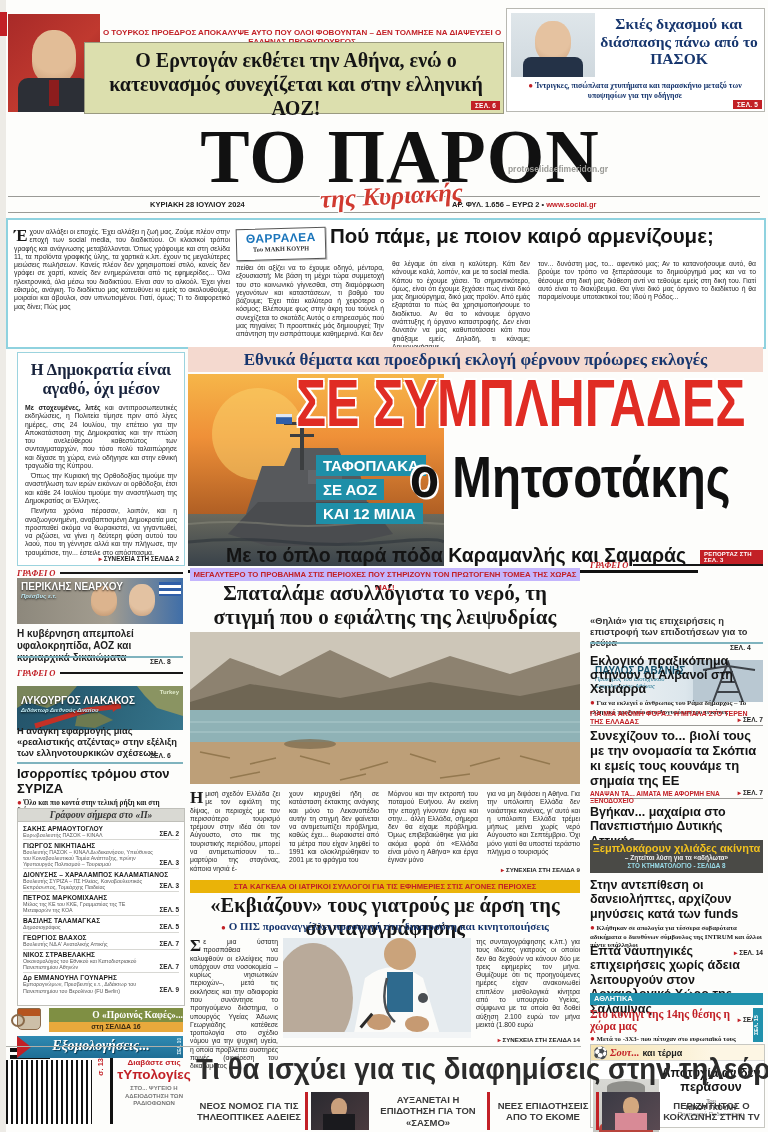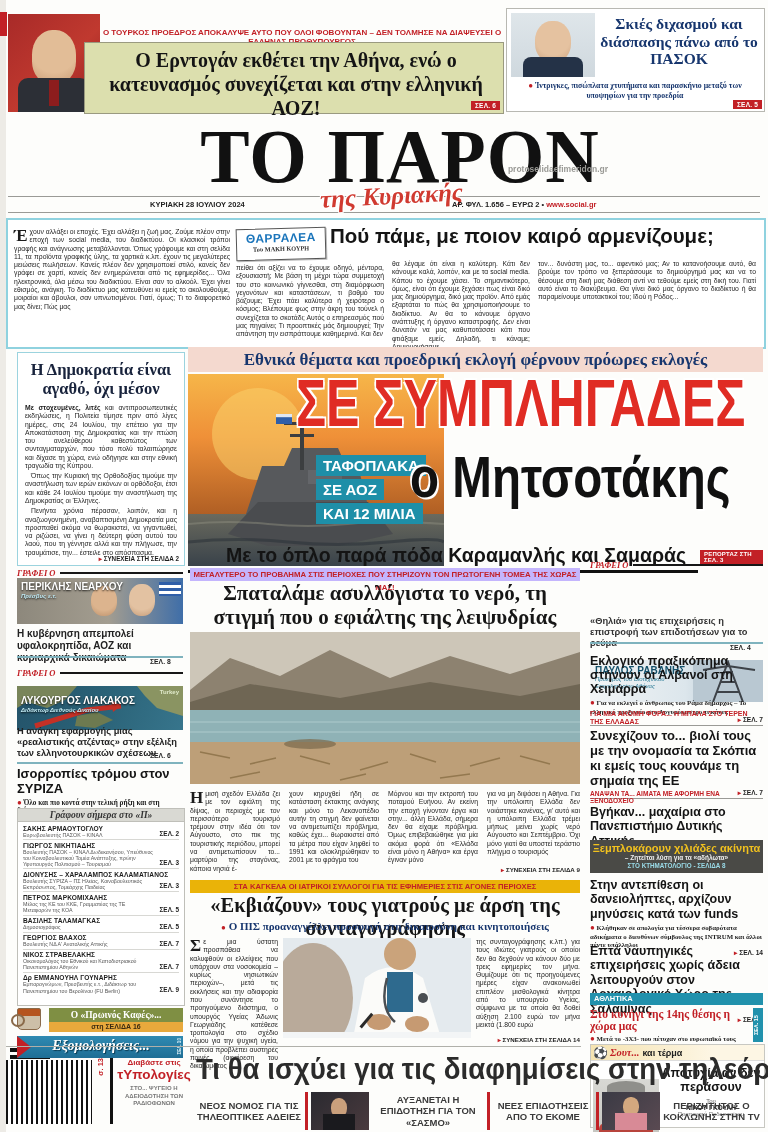--- a/index.html
+++ b/index.html
@@ -55,21 +55,21 @@
       <span class="pagebox abs" style="right:3px;bottom:3px;">ΣΕΛ. 6</span>
     </div>
   </section>
 
   <section class="abs" style="left:506px;top:8px;width:257px;height:102px;border:1px solid #b8b8b2;background:#fff;">
     <div class="photo abs" style="left:4px;top:4px;width:84px;height:64px;background:linear-gradient(180deg,#dfe6ea 0%,#cfd8de 100%);">
       <div class="abs" style="left:24px;top:8px;width:36px;height:42px;border-radius:46%;background:radial-gradient(circle at 50% 40%,#e5c2a0 55%,#caa07c 100%);"></div>
       <div class="abs" style="left:12px;top:44px;width:60px;height:20px;background:#243247;border-radius:8px 8px 0 0;"></div>
     </div>
     <div class="abs serif navy" style="left:92px;top:6px;width:160px;font-size:15.5px;font-weight:bold;line-height:1.14;text-align:center;">Σκιές διχασμού και διάσπασης πάνω από το ΠΑΣΟΚ</div>
-    <div class="abs serif navy" style="left:6px;top:72px;width:244px;font-size:7.8px;font-weight:bold;text-align:center;line-height:1.2;"><span class="bullet-dot">●</span> <span>Ίντριγκες, πισώπλατα χτυπήματα και παρασκήνιο μεταξύ των υποψηφίων για την προεδρία</span></div>
+    <div class="abs serif navy" style="left:6px;top:72px;width:244px;font-size:7.8px;font-weight:bold;text-align:center;line-height:1.2;"><span class="bullet-dot">●</span> <span>Ίντριγκες, πισώπλατα χτυπήματα και παρασκήνιο μεταξύ των υποψηφίων για την οδήγησε</span></div>
     <span class="pagebox abs" style="right:2px;bottom:2px;">ΣΕΛ. 5</span>
   </section>
 
   <header class="abs" style="left:0;top:112px;width:616px;height:104px;">
     <div class="abs serif" style="left:140px;top:0;width:520px;font-size:74px;font-weight:bold;letter-spacing:1px;text-align:center;color:#111;transform:scaleY(1.04);transform-origin:top;">ΤΟ ΠΑΡΟΝ</div>
     <div class="abs" style="right:8px;top:52px;font-size:8.5px;font-weight:bold;color:#9a9a96;">protoselidaefimeridon.gr</div>
     <div class="abs rule" style="left:8px;top:84px;width:752px;"></div>
     <div class="abs rule" style="left:8px;top:100px;width:752px;"></div>
     <div class="abs" style="left:150px;top:88px;font-size:7.5px;font-weight:bold;color:#222;">ΚΥΡΙΑΚΗ 28 ΙΟΥΛΙΟΥ 2024</div>
     <div class="abs serif" style="left:320px;top:70px;font-size:25px;font-style:italic;font-weight:bold;color:#d03a30;transform:rotate(-3deg);text-shadow:1px 1px 0 #fff,-1px -1px 0 #fff,1px -1px 0 #fff,-1px 1px 0 #fff;">της Κυριακής</div>
@@ -228,21 +228,21 @@
         <div class="pg">ΣΕΛ. 9</div>
       </div>
     </div>
   </section>
 
   <div class="abs" style="left:17px;top:1008px;width:166px;height:25px;">
     <div class="abs" style="left:-6px;top:-4px;width:34px;height:30px;">
       <div class="abs" style="left:6px;top:4px;width:22px;height:20px;background:linear-gradient(180deg,#b5541f 0 35%,#cdbfa8 35% 100%);border-radius:2px 2px 5px 5px;border:1px solid #8a6a4a;"></div>
       <div class="abs" style="left:0px;top:10px;width:10px;height:9px;border:2px solid #8a6a4a;border-radius:50%;"></div>
     </div>
-    <div class="abs serif" style="left:32px;top:0;width:134px;height:14px;background:#7f8f43;color:#fff;font-size:9.5px;font-weight:bold;text-align:center;line-height:14px;">Ο «Πρωινός Καφές»...</div>
+    <div class="abs serif" style="left:32px;top:0;width:134px;height:14px;background:#7f8f43;color:#fff;font-size:9.5px;font-weight:bold;text-align:right;line-height:14px;">Ο «Πρωινός Καφές»...</div>
     <div class="abs" style="left:32px;top:14px;width:134px;height:10px;background:#e8a93c;color:#3a2a10;font-size:7px;font-weight:bold;text-align:center;line-height:10px;">στη ΣΕΛΙΔΑ 16</div>
   </div>
 
   <div class="abs" style="left:17px;top:1036px;width:166px;height:22px;background:linear-gradient(180deg,#2f8ab2 0%,#1f6e95 100%);">
     <div class="abs" style="left:0;top:0;width:0;height:0;border-top:11px solid transparent;border-bottom:11px solid transparent;border-left:14px solid #c22026;"></div>
     <div class="abs serif" style="left:18px;top:2px;width:132px;font-size:14px;font-style:italic;font-weight:bold;color:#fff;text-align:center;text-shadow:1px 1px 1px #0a3a50;">Εξομολογήσεις...</div>
     <div class="abs vert" style="right:1px;top:2px;font-size:4.6px;color:#dff2fa;font-weight:bold;">ΣΕΛ. 10</div>
   </div>
 
   <section class="abs" style="left:190px;top:568px;width:390px;height:310px;">

